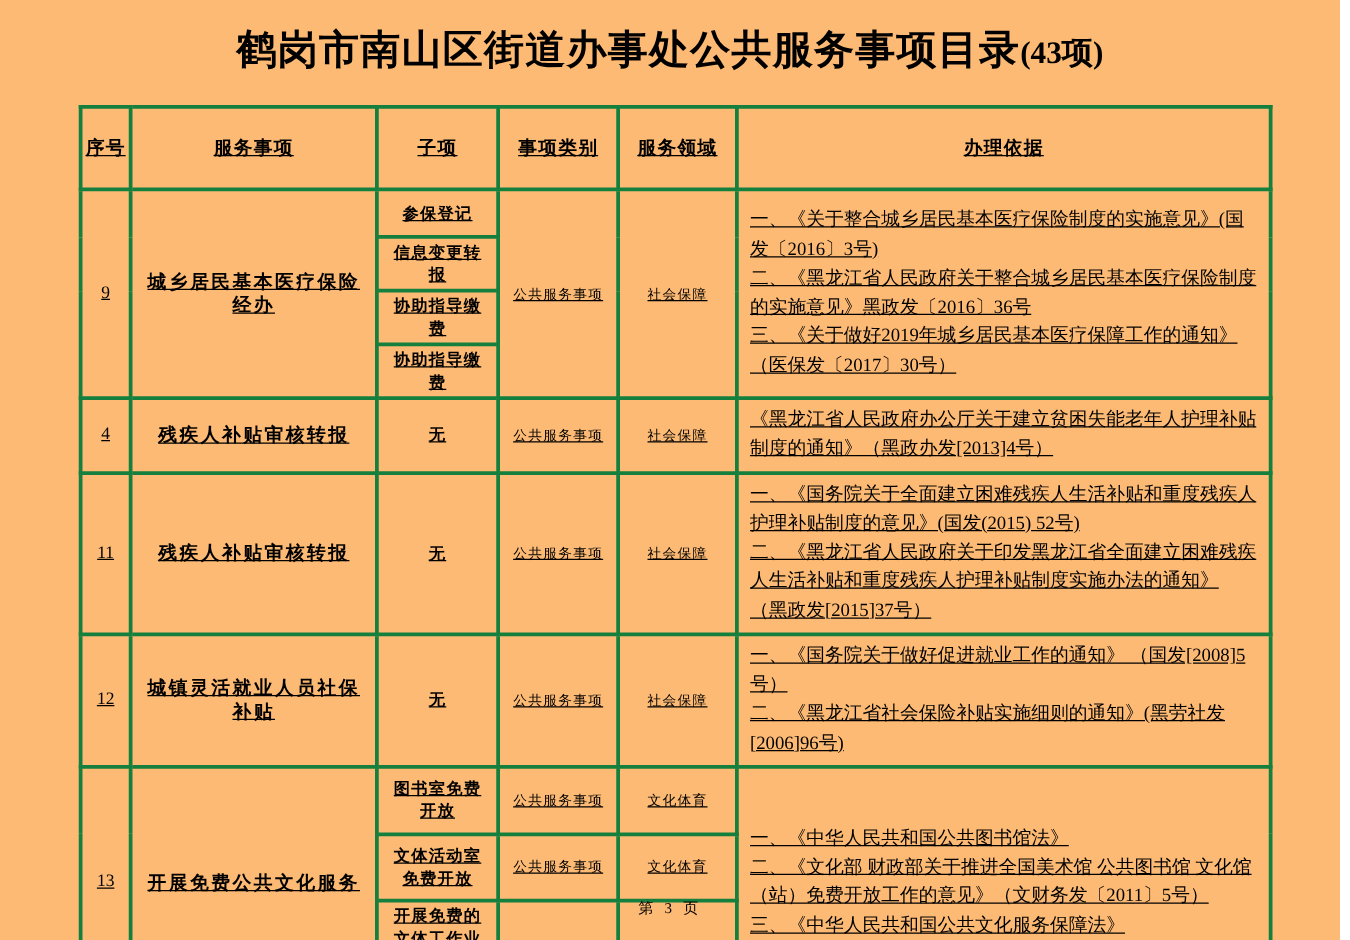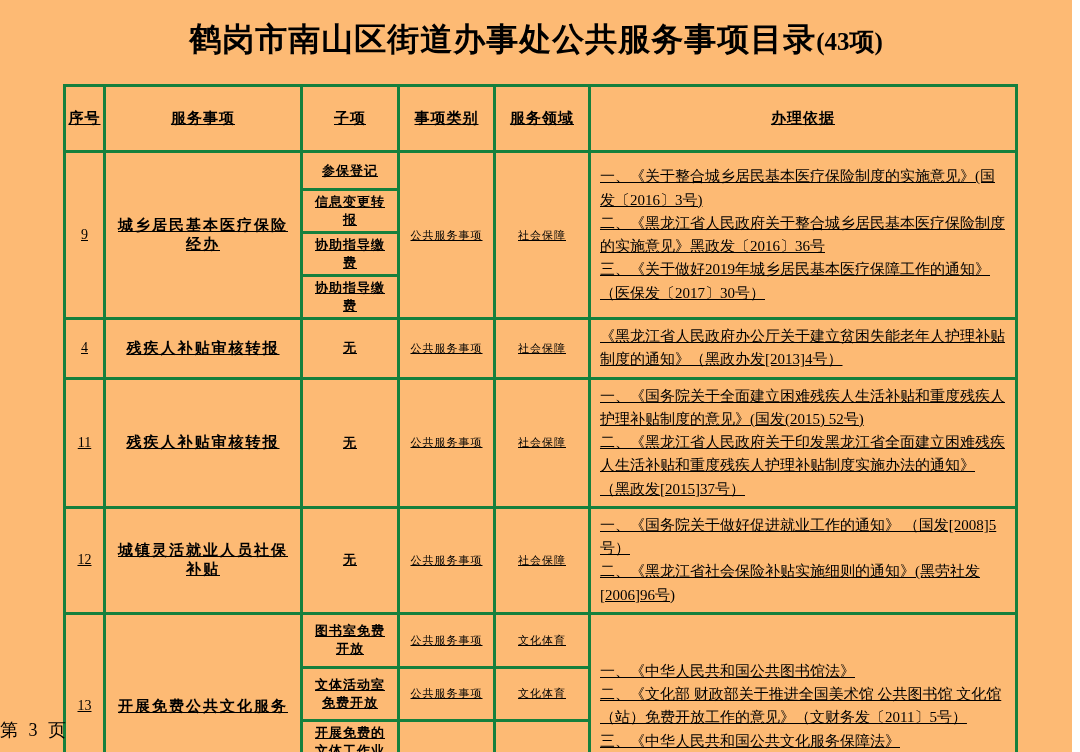--- a/index.html
+++ b/index.html
@@ -86,22 +86,22 @@
   .h87 { height: 87px; }
   .h61 { height: 61px; }
   .h54 { height: 54px; }
   .h53 { height: 53px; }
   .h58 { height: 58px; }
   .footer {
     position: absolute;
     top: 718px;
     left: 0;
     width: 100%;
-    text-align: left;
-    font-size: 18px;
+    text-align: center;
+    font-size: 12px;
     letter-spacing: 3px;
   }
 </style>
 </head>
 <body>
 
 <div class="page">
 
   <div class="title">
     <span>鹤岗市南山区街道办事处公共服务事项目录</span><span class="title-suffix">(43项)</span>

